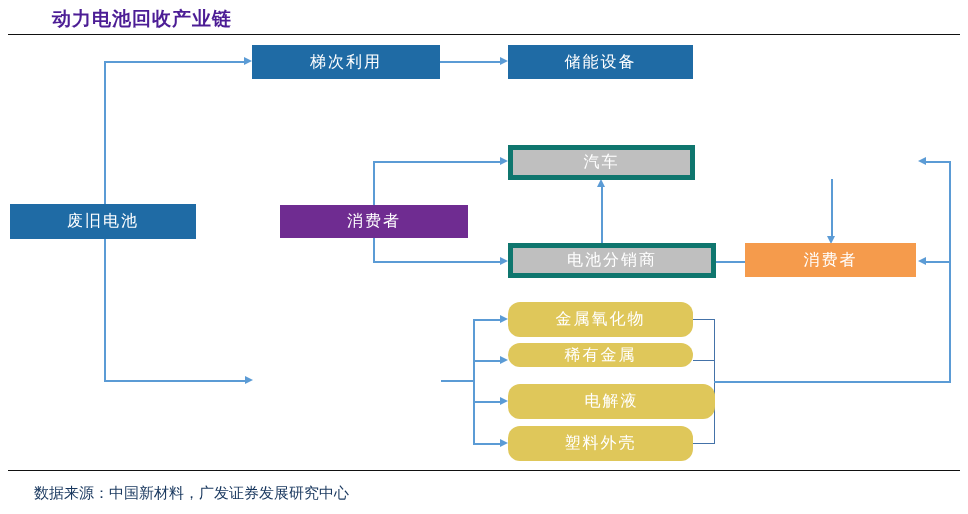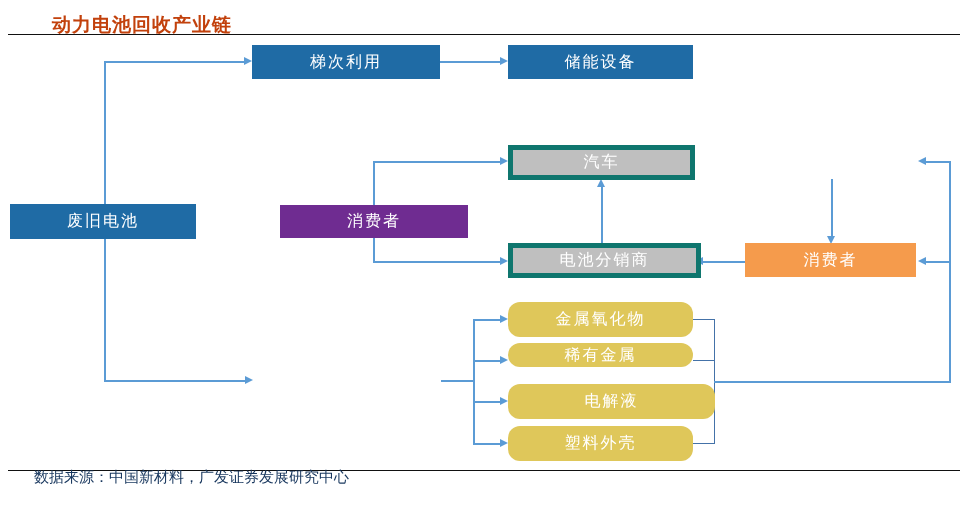--- a/index.html
+++ b/index.html
@@ -14,42 +14,42 @@
   #canvas {
     position: relative;
     width: 968px;
     height: 514px;
     background: #ffffff;
     overflow: hidden;
   }
   .title {
     position: absolute;
     left: 52px;
-    top: 12px;
+    top: 6px;
     font-size: 19px;
     font-weight: bold;
-    color: #c2410c;
+    color: #4c1d95;
     letter-spacing: 1px;
     white-space: nowrap;
     font-family: "Liberation Serif", "DejaVu Serif", serif;
     text-align: center;
   }
   .rule {
     position: absolute;
     left: 8px;
     width: 952px;
     height: 0;
     border-top: 1.6px solid #111111;
   }
   .rule-top { top: 34px; }
   .rule-bottom { top: 470px; }
   .footer {
     position: absolute;
     left: 34px;
-    top: 468px;
+    top: 484px;
     font-size: 15px;
     color: #17365d;
     white-space: nowrap;
     font-family: "Liberation Serif", "DejaVu Serif", serif;
     text-align: right;
   }
   .node {
     position: absolute;
     box-sizing: border-box;
     display: flex;
@@ -186,21 +186,21 @@
   </div>
 
   <div class="node node-purple" style="left:280px; top:205px; width:188px; height:33px;">
     <span>消费者</span>
   </div>
 
   <div class="node node-gray" style="left:508px; top:145px; width:187px; height:35px;">
     <span>汽车</span>
   </div>
 
-  <div class="node node-gray" style="left:508px; top:243px; width:193px; height:35px;">
+  <div class="node node-gray" style="left:508px; top:243px; width:208px; height:35px;">
     <span>电池分销商</span>
   </div>
 
 
   <div class="node node-orange" style="left:745px; top:243px; width:171px; height:34px;">
     <span>消费者</span>
   </div>
 
 
   <div class="node node-yellow" style="left:508px; top:302px; width:185px; height:35px;">

